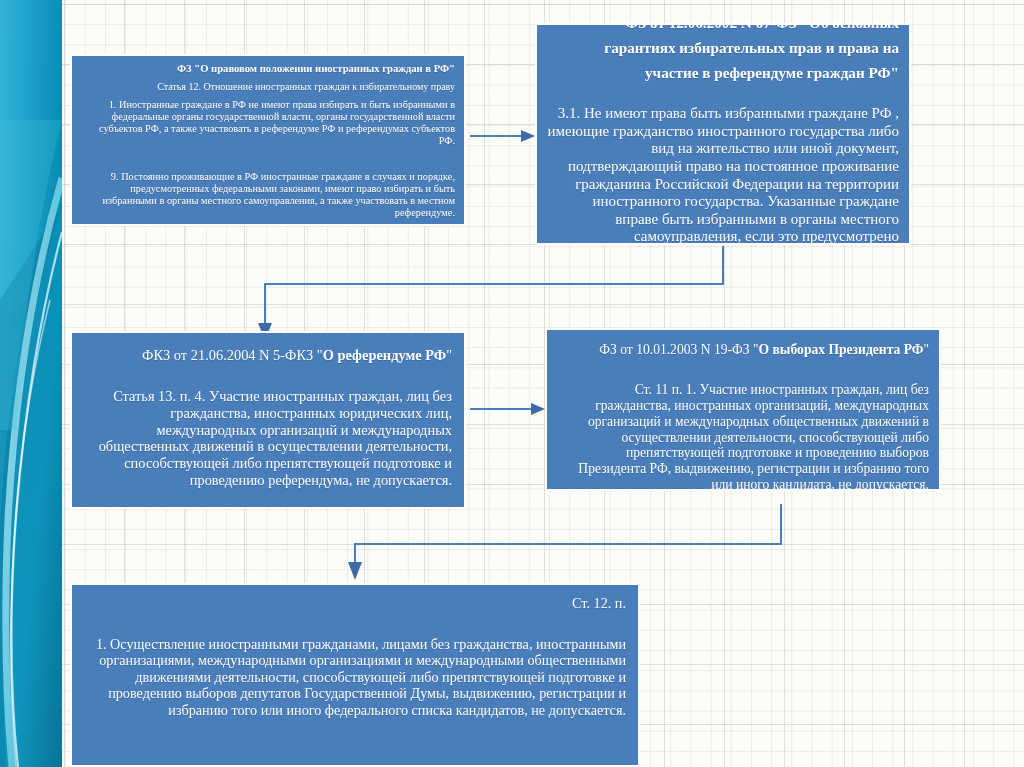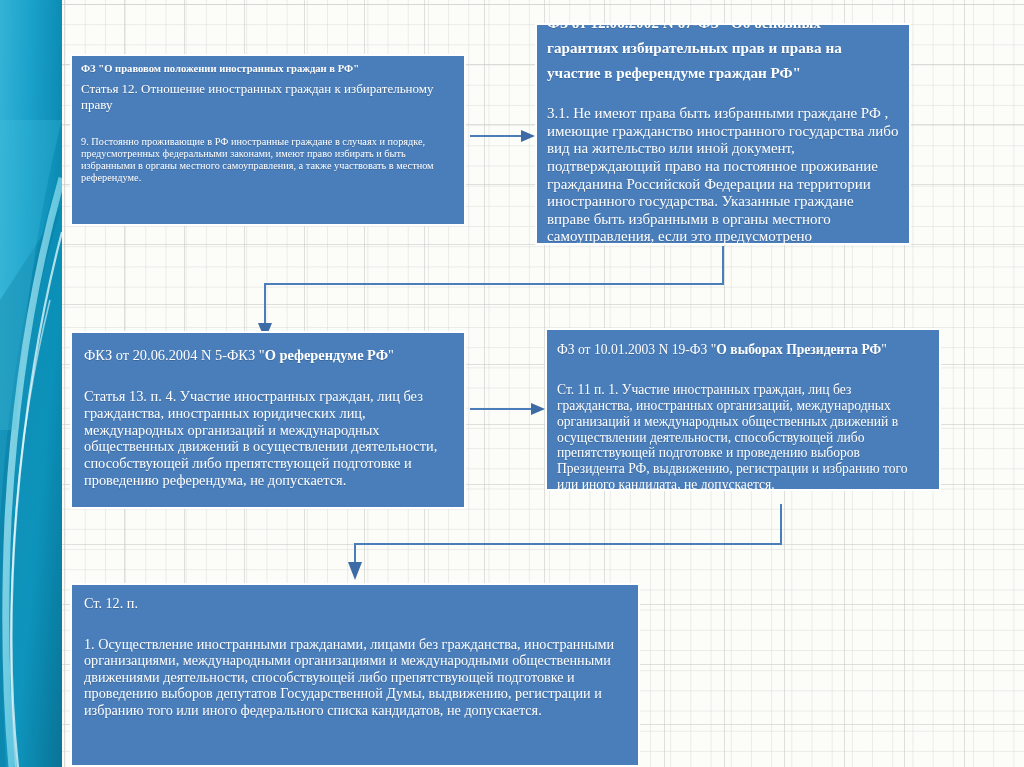--- a/index.html
+++ b/index.html
@@ -49,41 +49,41 @@
   }
   .side-band svg { display: block; }
 
   
   .box {
     position: absolute;
     box-sizing: border-box;
     background: #4a7ebb;
     border: 2px solid #ffffff;
     color: #ffffff;
-    text-align: left;
+    text-align: right;
     overflow: hidden;
     line-height: 1.17;
     text-shadow: 0 1px 0 rgba(0,0,0,0.18);
   }
   .box p {
     margin: 0 0 5px 0;
     padding: 0;
   }
   .box p:last-child { margin-bottom: 0; margin-top: 24px; }
   .box .hdr { font-weight: bold; }
 
   
   #box-law-foreigners {
     left: 70px; top: 54px;
     width: 396px; height: 172px;
     padding: 7px 9px 6px 9px;
     font-size: 10.3px;
   }
   #box-law-foreigners .hdr { font-size: 10.6px; margin-bottom: 6px; }
-  #box-law-foreigners .sub { font-size: 13px; margin-bottom: 6px; }
+  #box-law-foreigners .sub { font-size: 10px; margin-bottom: 6px; }
 
   
   #box-law-guarantees {
     left: 535px; top: 23px;
     width: 376px; height: 222px;
     padding: 0 10px;
     font-size: 15px;
   }
   #box-law-guarantees .inner {
     position: relative;
@@ -191,34 +191,35 @@
 
     <g>
       <polyline points="781,504 781,544 355,544 355,562"></polyline>
       <polygon points="348,562 362,562 355,580"></polygon>
     </g>
   </svg>
 
   <div class="box" id="box-law-foreigners">
     <p class="hdr">ФЗ "О правовом положении иностранных граждан в РФ"</p>
     <p class="sub">Статья 12. Отношение иностранных граждан к избирательному праву</p>
+    <p>1. Иностранные граждане в РФ не имеют права избирать и быть избранными в федеральные органы государственной власти, органы государственной власти субъектов РФ, а также участвовать в референдуме РФ и референдумах субъектов РФ.</p>
     <p>9. Постоянно проживающие в РФ иностранные граждане в случаях и порядке, предусмотренных федеральными законами, имеют право избирать и быть избранными в органы местного самоуправления, а также участвовать в местном референдуме.</p>
   </div>
 
   <div class="box" id="box-law-guarantees">
     <div class="inner">
       <p class="hdr">ФЗ от 12.06.2002 N 67-ФЗ "Об основных</p>
       <p class="hdr">гарантиях избирательных прав и права на</p>
       <p class="hdr">участие в референдуме граждан РФ"</p>
       <p>3.1. Не имеют права быть избранными граждане РФ , имеющие гражданство иностранного государства либо вид на жительство или иной документ, подтверждающий право на постоянное проживание гражданина Российской Федерации на территории иностранного государства. Указанные граждане вправе быть избранными в органы местного самоуправления, если это предусмотрено международным договором РФ.</p>
     </div>
   </div>
 
   <div class="box" id="box-law-referendum">
-    <p class="hdr"><span>ФКЗ от 20.06.2004 N 5-ФКЗ "</span><b>О референдуме РФ</b><span>"</span></p>
+    <p class="hdr"><span>ФКЗ от 21.06.2004 N 5-ФКЗ "</span><b>О референдуме РФ</b><span>"</span></p>
     <p>Статья 13. п. 4. Участие иностранных граждан, лиц без гражданства, иностранных юридических лиц, международных организаций и международных общественных движений в осуществлении деятельности, способствующей либо препятствующей подготовке и проведению референдума, не допускается.</p>
   </div>
 
   <div class="box" id="box-law-president">
     <p class="hdr"><span>ФЗ от 10.01.2003 N 19-ФЗ "</span><b>О выборах Президента РФ</b><span>"</span></p>
     <p>Ст. 11 п. 1. Участие иностранных граждан, лиц без гражданства, иностранных организаций, международных организаций и международных общественных движений в осуществлении деятельности, способствующей либо препятствующей подготовке и проведению выборов Президента РФ, выдвижению, регистрации и избранию того или иного кандидата, не допускается.</p>
   </div>
 
   <div class="box" id="box-law-duma">
     <p class="art">Ст. 12. п.</p>

